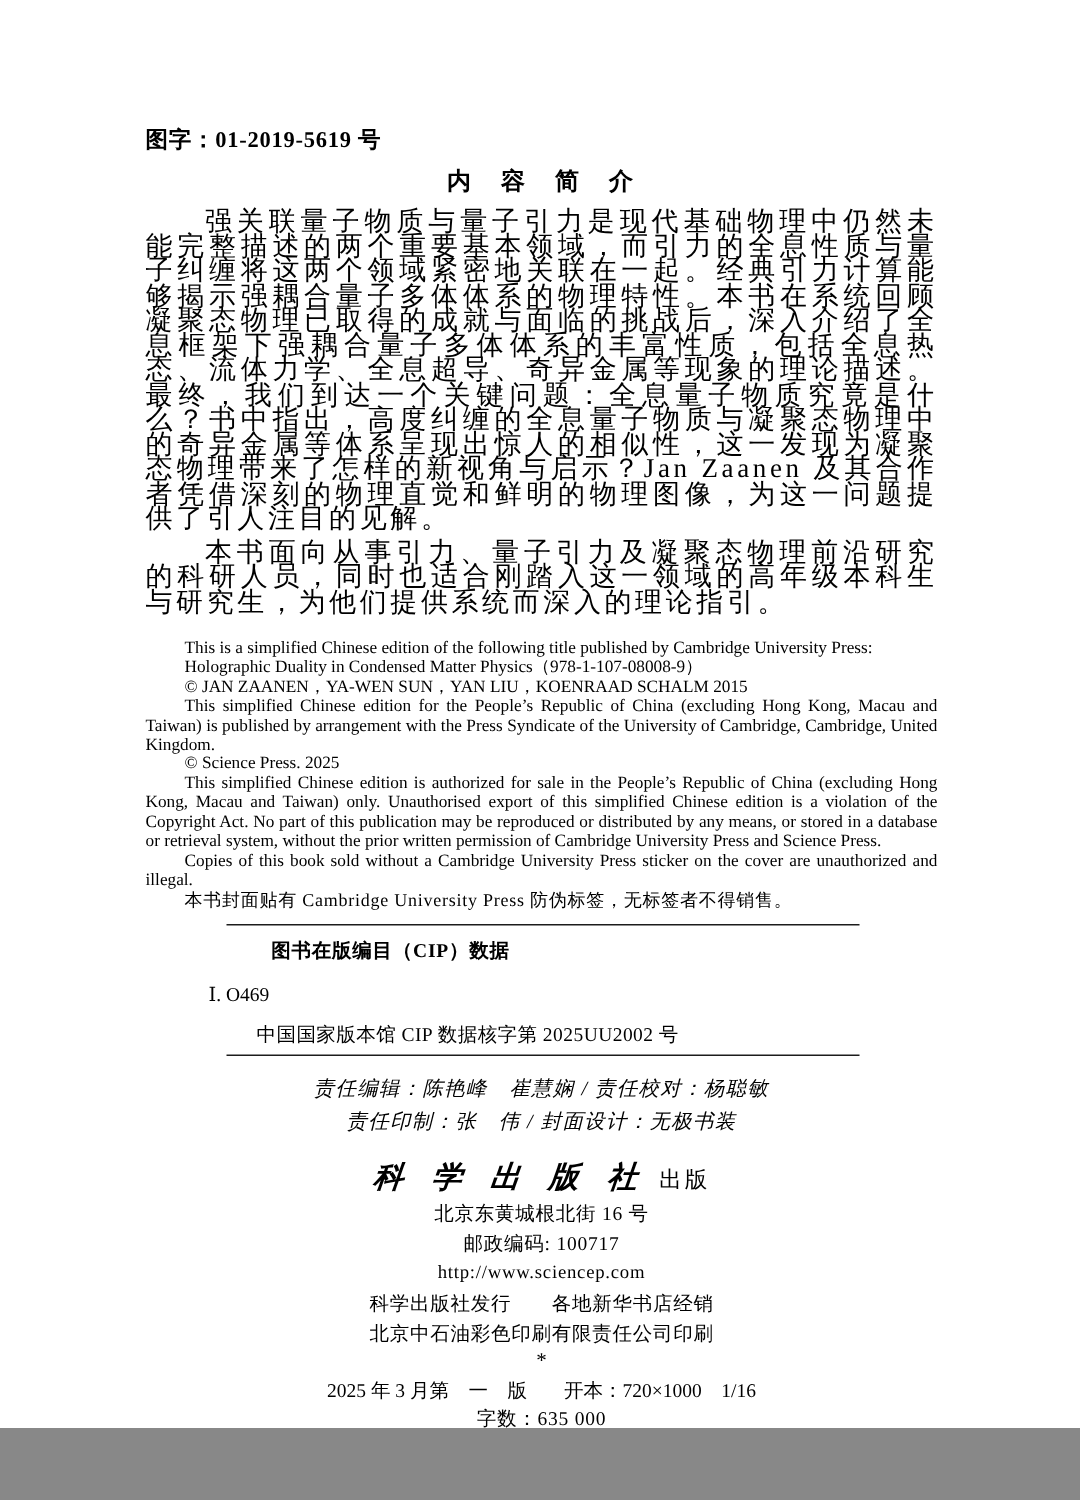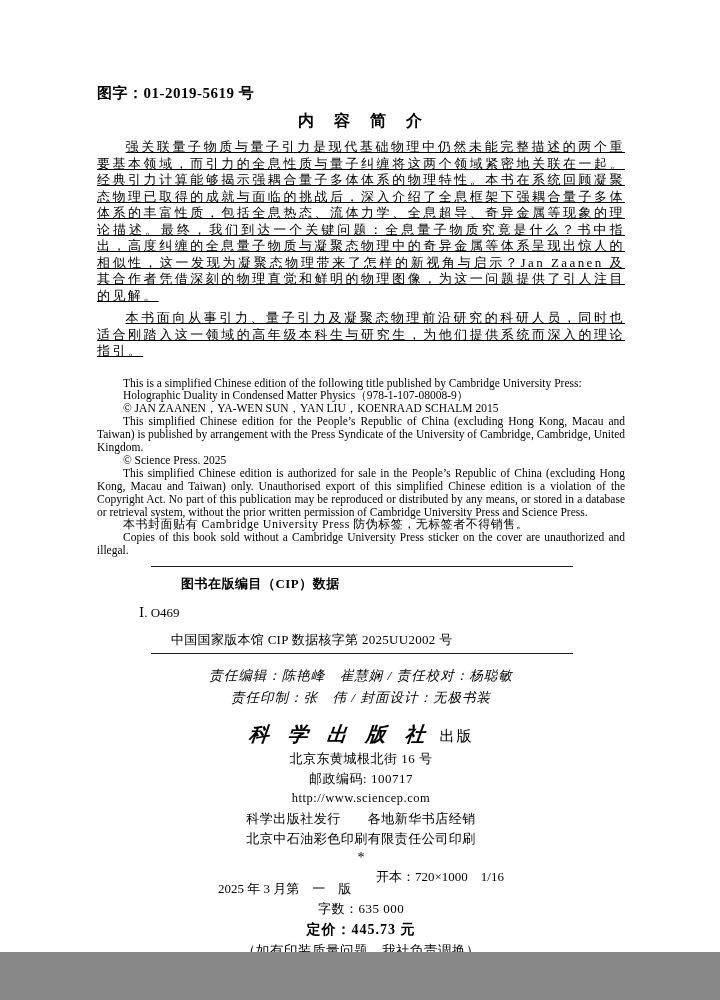--- a/index.html
+++ b/index.html
@@ -17,25 +17,24 @@
   
   .register{font-size:15px;font-weight:bold;letter-spacing:.5px;}
   
   .intro-title{
     text-align:center;font-size:16px;font-weight:bold;
     margin-top:8px;letter-spacing:2px;
   }
   
   .intro-para{
     margin:0;margin-top:6px;
-    font-size:13px;line-height:16.5px;
+    font-size:18px;line-height:16.5px;
     letter-spacing:2.4px;
     text-align:justify;
     text-indent:2.2em;
-    text-decoration:underline;
   }
   .intro-para.first{margin-top:7px;}
   
   .copy-block{margin-top:17px;font-size:11.5px;line-height:12.9px;}
   .copy-block p{margin:0;text-align:justify;}
   .copy-block p.indent{text-indent:26px;}
   .copy-block p.cn{font-size:12px;letter-spacing:.5px;}
   
   .rule{border:0;border-top:1.5px solid #1c1c1c;width:422px;margin:0;margin-left:54px;}
   .rule.top{margin-top:9px;}
@@ -56,21 +55,21 @@
     font-size:20px;letter-spacing:7px;
     transform:skewX(-6deg);display:inline-block;
   }
   .pub-publish{font-size:15px;letter-spacing:2px;margin-left:4px;margin-top:46px;}
   .pub-line{font-size:13px;line-height:19px;margin-top:1px;letter-spacing:.5px;}
   .pub-line.url{font-size:12.5px;}
   .star{font-size:14px;line-height:14px;margin-top:3px;}
   
   .print-rows{width:fit-content;margin:2px auto 0 auto;font-size:13px;line-height:19.5px;}
   .print-row{display:flex;white-space:pre;text-align:left;}
-  .print-row .left{width:158px;margin-top:12px;}
+  .print-row .left{width:158px;}
   .center-line{text-align:center;font-size:13px;line-height:19px;letter-spacing:.5px;}
   .price{font-weight:bold;font-size:14px;margin-top:2px;letter-spacing:1px;}
   .note{font-size:13.5px;margin-top:2px;letter-spacing:.5px;}
 </style>
 </head>
 <body>
 
 <div class="page">
 
   <div class="register">图字：01-2019-5619 号</div>
@@ -80,22 +79,22 @@
   <p class="intro-para first">强关联量子物质与量子引力是现代基础物理中仍然未能完整描述的两个重要基本领域，而引力的全息性质与量子纠缠将这两个领域紧密地关联在一起。经典引力计算能够揭示强耦合量子多体体系的物理特性。本书在系统回顾凝聚态物理已取得的成就与面临的挑战后，深入介绍了全息框架下强耦合量子多体体系的丰富性质，包括全息热态、流体力学、全息超导、奇异金属等现象的理论描述。最终，我们到达一个关键问题：全息量子物质究竟是什么？书中指出，高度纠缠的全息量子物质与凝聚态物理中的奇异金属等体系呈现出惊人的相似性，这一发现为凝聚态物理带来了怎样的新视角与启示？Jan Zaanen 及其合作者凭借深刻的物理直觉和鲜明的物理图像，为这一问题提供了引人注目的见解。</p>
   <p class="intro-para">本书面向从事引力、量子引力及凝聚态物理前沿研究的科研人员，同时也适合刚踏入这一领域的高年级本科生与研究生，为他们提供系统而深入的理论指引。</p>
 
   <div class="copy-block">
     <p class="indent">This is a simplified Chinese edition of the following title published by Cambridge University Press:</p>
     <p class="indent">Holographic Duality in Condensed Matter Physics（978-1-107-08008-9）</p>
     <p class="indent">© JAN ZAANEN，YA-WEN SUN，YAN LIU，KOENRAAD SCHALM 2015</p>
     <p class="indent">This simplified Chinese edition for the People’s Republic of China (excluding Hong Kong, Macau and Taiwan) is published by arrangement with the Press Syndicate of the University of Cambridge, Cambridge, United Kingdom.</p>
     <p class="indent">© Science Press. 2025</p>
     <p class="indent">This simplified Chinese edition is authorized for sale in the People’s Republic of China (excluding Hong Kong, Macau and Taiwan) only. Unauthorised export of this simplified Chinese edition is a violation of the Copyright Act. No part of this publication may be reproduced or distributed by any means, or stored in a database or retrieval system, without the prior written permission of Cambridge University Press and Science Press.</p>
+    <p class="indent">Copies of this book sold without a Cambridge University Press sticker on the cover are unauthorized and illegal.</p>
     <p class="indent cn">本书封面贴有 Cambridge University Press 防伪标签，无标签者不得销售。</p>
-    <p class="indent">Copies of this book sold without a Cambridge University Press sticker on the cover are unauthorized and illegal.</p>
   </div>
 
   <hr class="rule top">
   <div class="cip">
     <p class="cip-heading">图书在版编目（CIP）数据</p>
     <p class="cip-class">Ⅰ. O469</p>
     <p class="cip-record">中国国家版本馆 CIP 数据核字第 2025UU2002 号</p>
   </div>
   <hr class="rule bottom">
 

